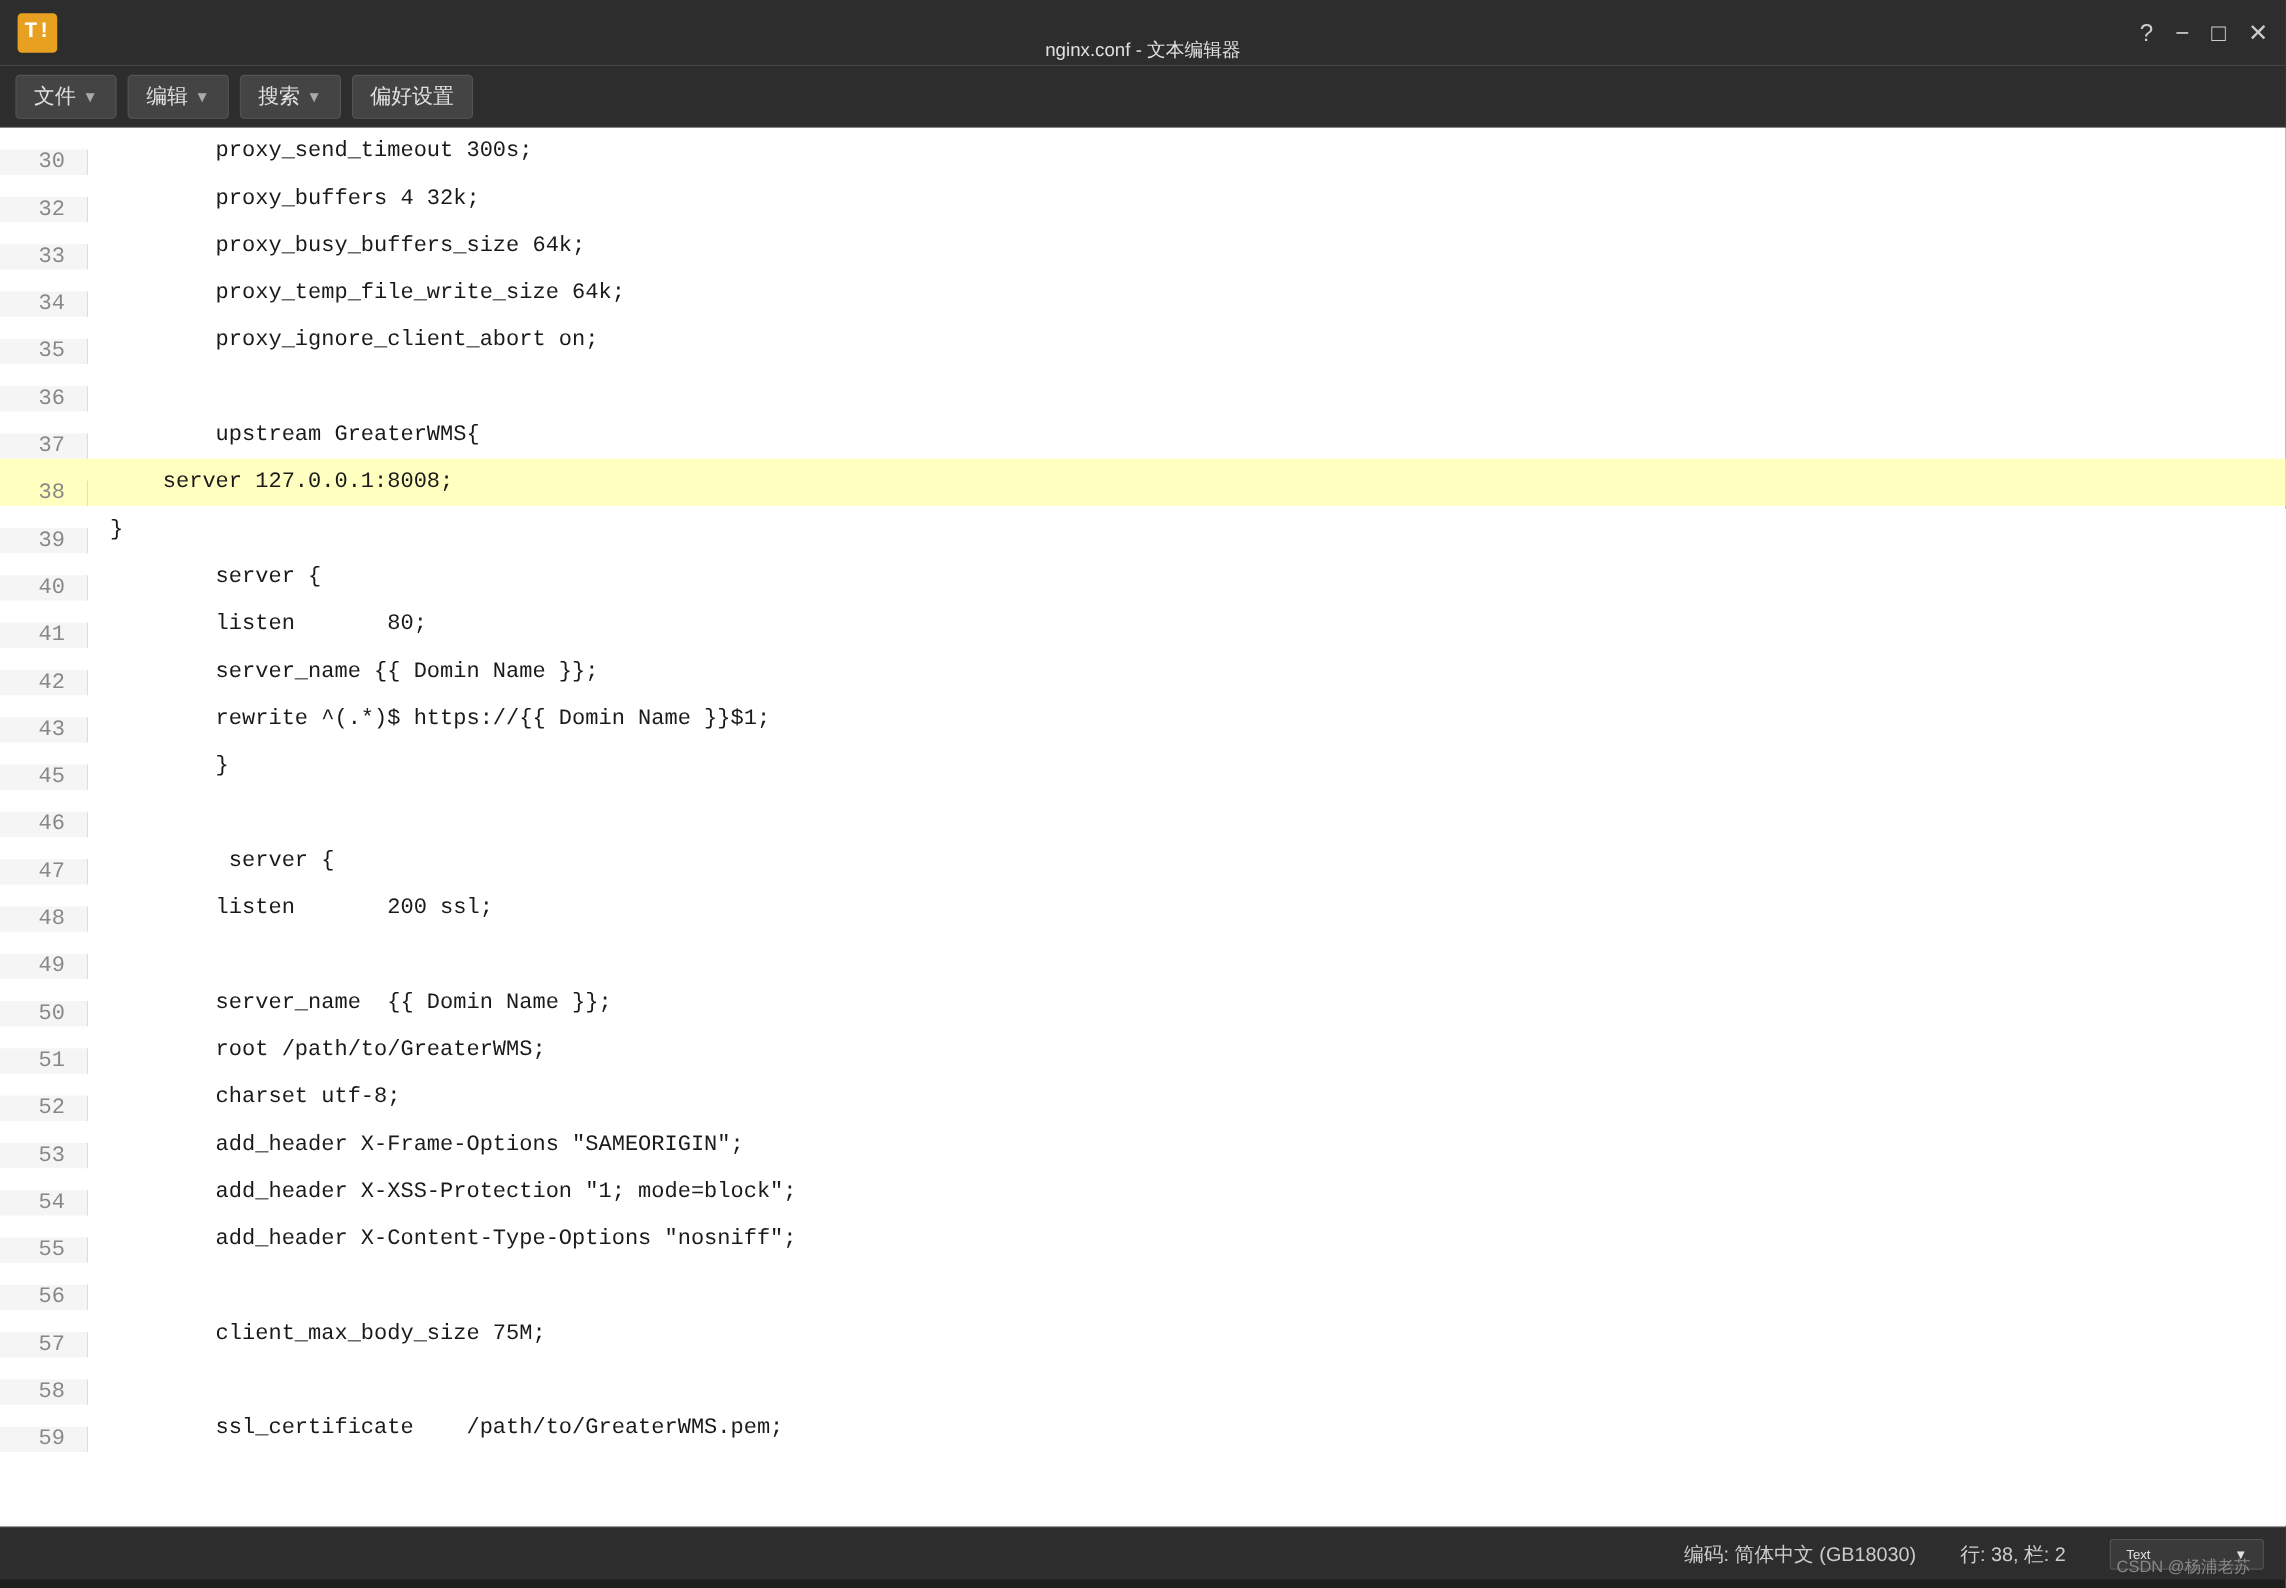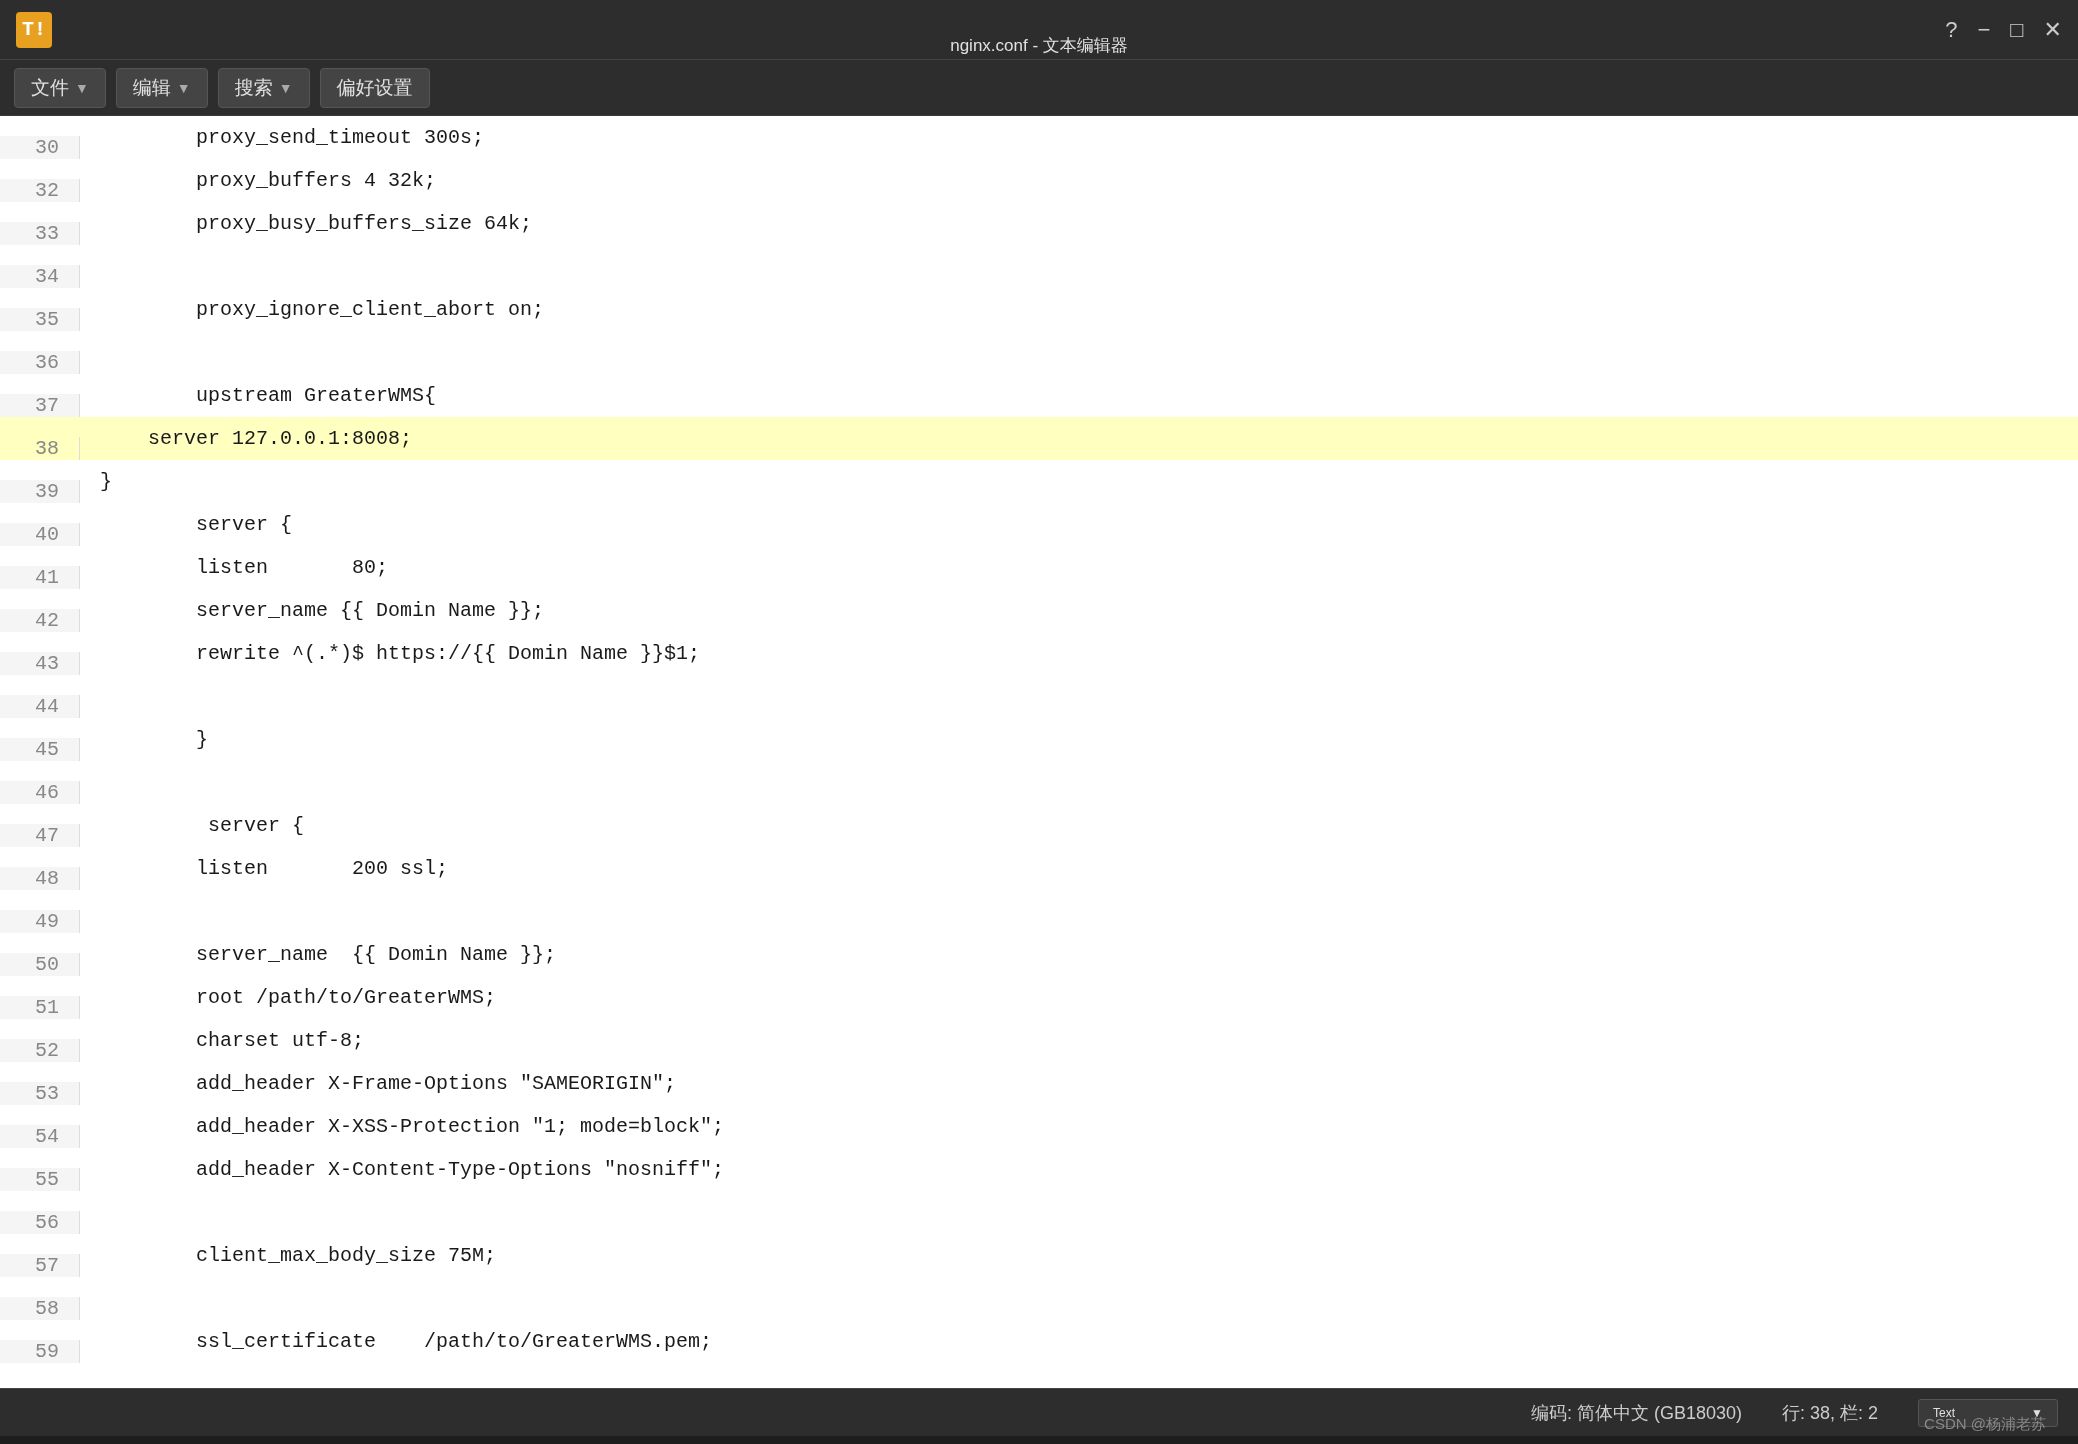--- a/index.html
+++ b/index.html
@@ -227,20 +227,21 @@
       <div class="code-line">
         <span class="line-num">32</span>
         <span class="line-content">        proxy_buffers 4 32k;</span>
       </div>
       <div class="code-line">
         <span class="line-num">33</span>
         <span class="line-content">        proxy_busy_buffers_size 64k;</span>
       </div>
       <div class="code-line">
         <span class="line-num">34</span>
+        <span class="line-content">        proxy_temp_file_write_size 64k;</span>
       </div>
       <div class="code-line">
         <span class="line-num">35</span>
         <span class="line-content">        proxy_ignore_client_abort on;</span>
       </div>
       <div class="code-line">
         <span class="line-num">36</span>
         <span class="line-content"></span>
       </div>
       <div class="code-line">
@@ -263,24 +264,20 @@
         <span class="line-num">41</span>
         <span class="line-content">        listen       80;</span>
       </div>
       <div class="code-line">
         <span class="line-num">42</span>
         <span class="line-content">        server_name {{ Domin Name }};</span>
       </div>
       <div class="code-line">
         <span class="line-num">43</span>
         <span class="line-content">        rewrite ^(.*)$ https://{{ Domin Name }}$1;</span>
-      </div>
-      <div class="code-line">
-        <span class="line-num">44</span>
-        <span class="line-content"></span>
       </div>
       <div class="code-line">
         <span class="line-num">45</span>
         <span class="line-content">        }</span>
       </div>
       <div class="code-line">
         <span class="line-num">46</span>
         <span class="line-content"></span>
       </div>
       <div class="code-line">

